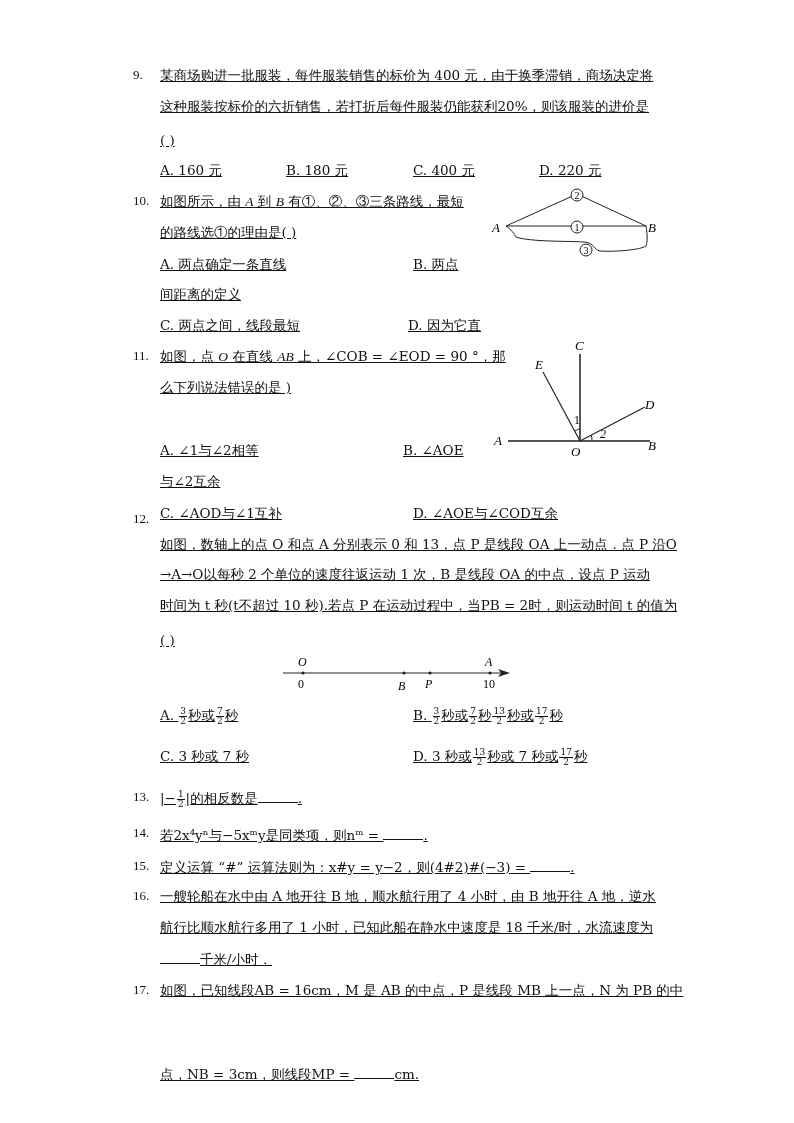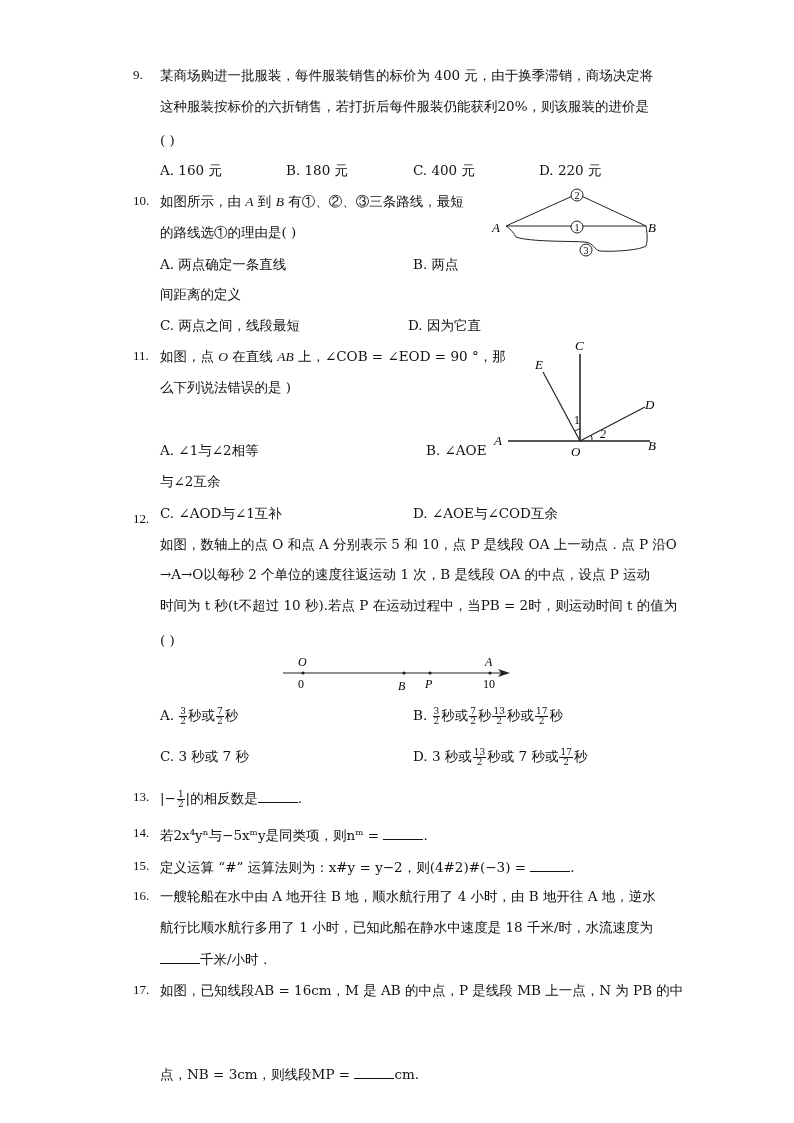--- a/index.html
+++ b/index.html
@@ -1,18 +1,18 @@
 <!DOCTYPE html>
 <html><head>
 <meta charset="utf-8">
 <style>
   html, body { margin: 0; padding: 0; background: #ffffff; }
   body { width: 794px; height: 1123px; position: relative; overflow: hidden;
          font-family: "DejaVu Serif", "Liberation Serif", serif; color: #111; }
-  .ln { position: absolute; font-size: 13.5px; line-height: 18px; white-space: nowrap; }
+  .ln { position: absolute; font-size: 13.5px; line-height: 18px; white-space: nowrap; text-decoration: underline; }
   .num { position: absolute; font-size: 13px; line-height: 18px; font-family: "Liberation Serif", serif; }
   .it { font-style: italic; font-family: "Liberation Serif", serif; }
   .blank { display: inline-block; width: 40px; border-bottom: 1px solid #111; height: 14px; vertical-align: baseline; }
   .frac { display: inline-flex; flex-direction: column; vertical-align: middle; font-size: 9px; line-height: 9px; text-align: center; margin: 0 1px; }
   .frac .n { border-bottom: 1px solid #111; padding: 0 1px; }
   svg text { font-family: "Liberation Serif", serif; }
 </style>
 </head>
 <body>
 
@@ -55,21 +55,21 @@
   </svg>
 </div>
 
 <div>
   <span class="num" style="left:133px;top:347px">11.</span>
   <div class="ln" style="left:160px;top:347px">
     <span>如图，点 </span><span class="it">O</span><span> 在直线 </span><span class="it">AB</span><span> 上，∠COB = ∠EOD = 90 °，那</span>
   </div>
   <div class="ln" style="left:160px;top:378px">么下列说法错误的是    )</div>
   <div class="ln" style="left:160px;top:441px">A. ∠1与∠2相等</div>
-  <div class="ln" style="left:426px;top:441px">B. ∠AOE</div>
+  <div class="ln" style="left:403px;top:441px">B. ∠AOE</div>
   <div class="ln" style="left:160px;top:472px">与∠2互余</div>
   <div class="ln" style="left:160px;top:504px">C. ∠AOD与∠1互补</div>
   <div class="ln" style="left:413px;top:504px">D. ∠AOE与∠COD互余</div>
 
   <svg style="position:absolute;left:480px;top:330px" width="200" height="130" viewBox="0 0 200 130">
     <line x1="28" y1="111" x2="170" y2="111" stroke="#555" stroke-width="2"></line>
     <line x1="100" y1="111" x2="100" y2="24" stroke="#555" stroke-width="2"></line>
     <line x1="100" y1="111" x2="63" y2="42" stroke="#222" stroke-width="1.2"></line>
     <line x1="100" y1="111" x2="165" y2="77" stroke="#222" stroke-width="1.2"></line>
     <path d="M95,101 A11,11 0 0 1 100,99" fill="none" stroke="#222" stroke-width="1"></path>
@@ -80,21 +80,21 @@
     <text x="55" y="39" font-size="13" font-style="italic">E</text>
     <text x="165" y="79" font-size="13" font-style="italic">D</text>
     <text x="14" y="115" font-size="13" font-style="italic">A</text>
     <text x="91" y="126" font-size="13" font-style="italic">O</text>
     <text x="168" y="120" font-size="13" font-style="italic">B</text>
   </svg>
 </div>
 
 <div>
   <span class="num" style="left:133px;top:510px">12.</span>
-  <div class="ln" style="left:160px;top:535px">如图，数轴上的点 O 和点 A 分别表示 5 和 10，点 P 是线段 OA 上一动点．点 P 沿O</div>
+  <div class="ln" style="left:160px;top:535px">如图，数轴上的点 O 和点 A 分别表示 0 和 13，点 P 是线段 OA 上一动点．点 P 沿O</div>
   <div class="ln" style="left:160px;top:565px">→A→O以每秒 2 个单位的速度往返运动 1 次，B 是线段 OA 的中点，设点 P 运动</div>
   <div class="ln" style="left:160px;top:596px">时间为 t 秒(t不超过 10 秒).若点 P 在运动过程中，当PB = 2时，则运动时间 t 的值为</div>
   <div class="ln" style="left:160px;top:631px">(    )</div>
 
   <svg style="position:absolute;left:270px;top:650px" width="260" height="50" viewBox="0 0 260 50">
     <line x1="13" y1="23" x2="236" y2="23" stroke="#222" stroke-width="1"></line>
     <polygon points="240,23 228,19 231,23 228,27" fill="#222"></polygon>
     <circle cx="33" cy="23" r="1.6" fill="#222"></circle>
     <circle cx="134" cy="23" r="1.6" fill="#222"></circle>
     <circle cx="160" cy="23" r="1.6" fill="#222"></circle>

